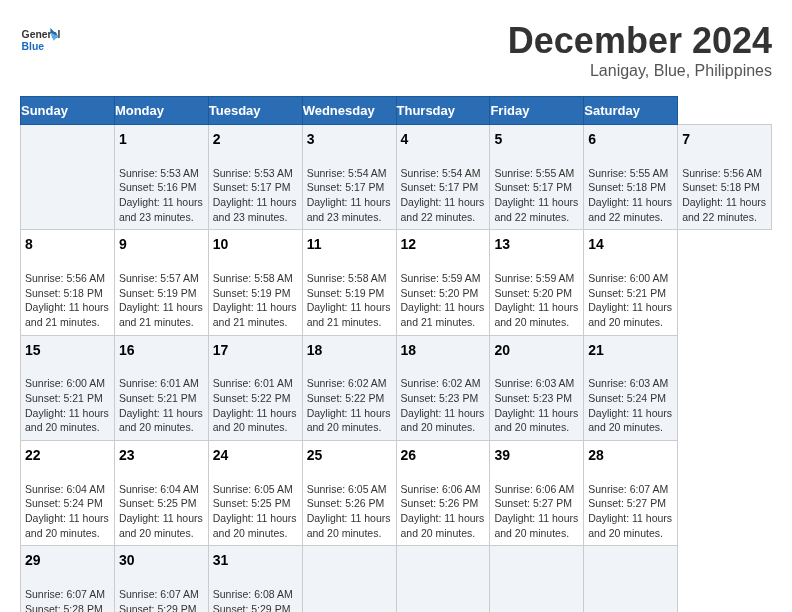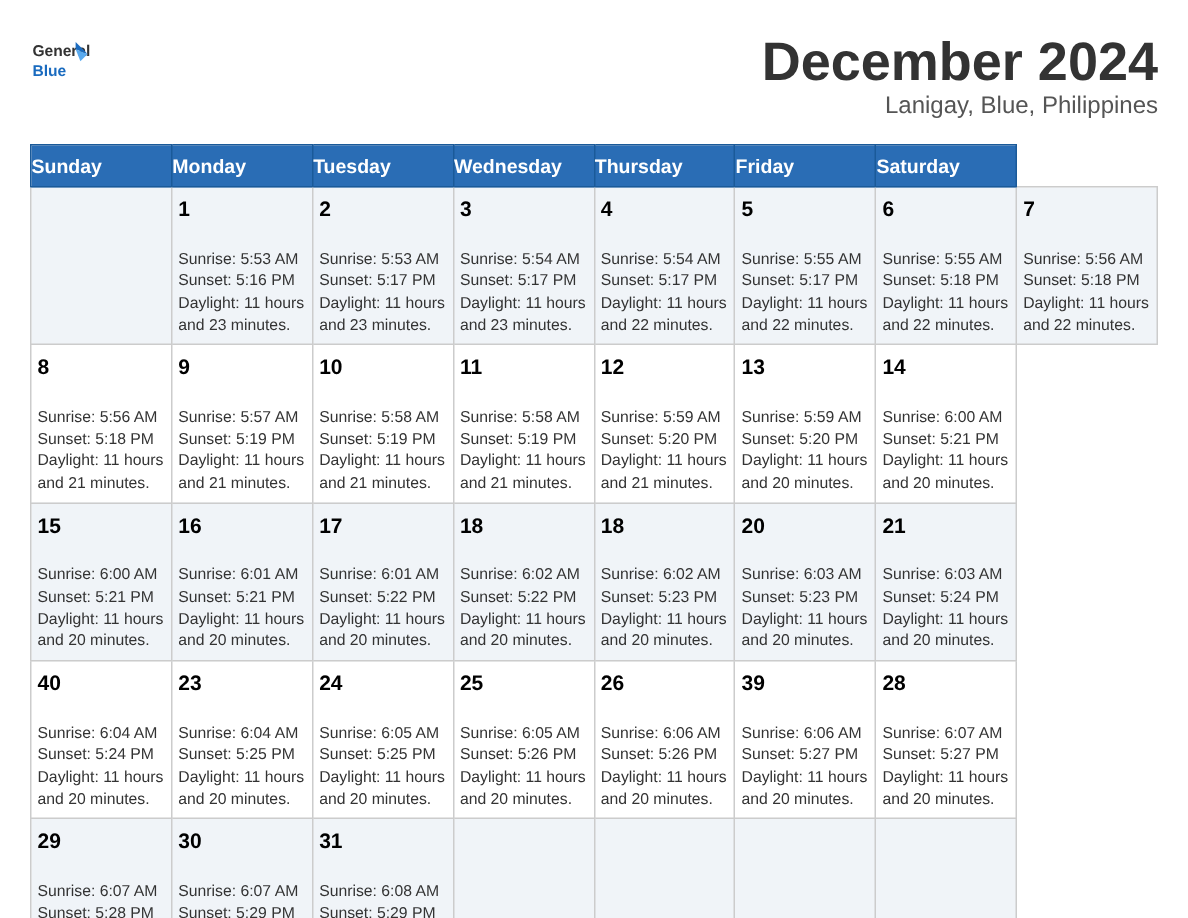--- a/index.html
+++ b/index.html
@@ -263,21 +263,21 @@
         <td>
           <span class="day-number">21</span>
           <div class="day-info" style="white-space: pre-wrap;">Sunrise: 6:03 AM
 Sunset: 5:24 PM
 Daylight: 11 hours
 and 20 minutes.</div>
         </td>
       </tr>
       <tr>
         <td>
-          <span class="day-number">40</span>
+          <span class="day-number">22</span>
           <div class="day-info" style="white-space: pre-wrap;">Sunrise: 6:04 AM
 Sunset: 5:24 PM
 Daylight: 11 hours
 and 20 minutes.</div>
         </td>
         <td>
           <span class="day-number">23</span>
           <div class="day-info" style="white-space: pre-wrap;">Sunrise: 6:04 AM
 Sunset: 5:25 PM
 Daylight: 11 hours

